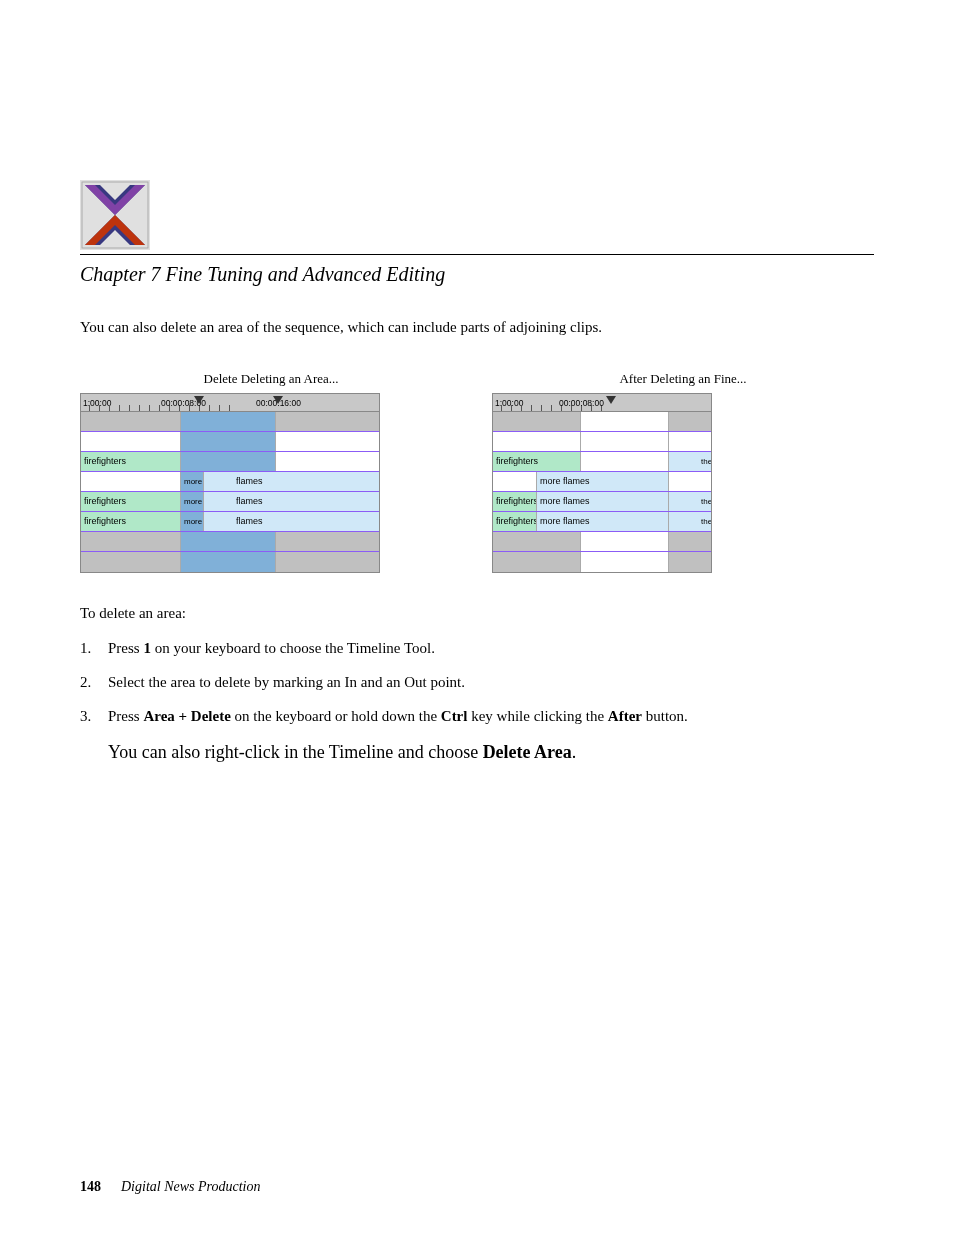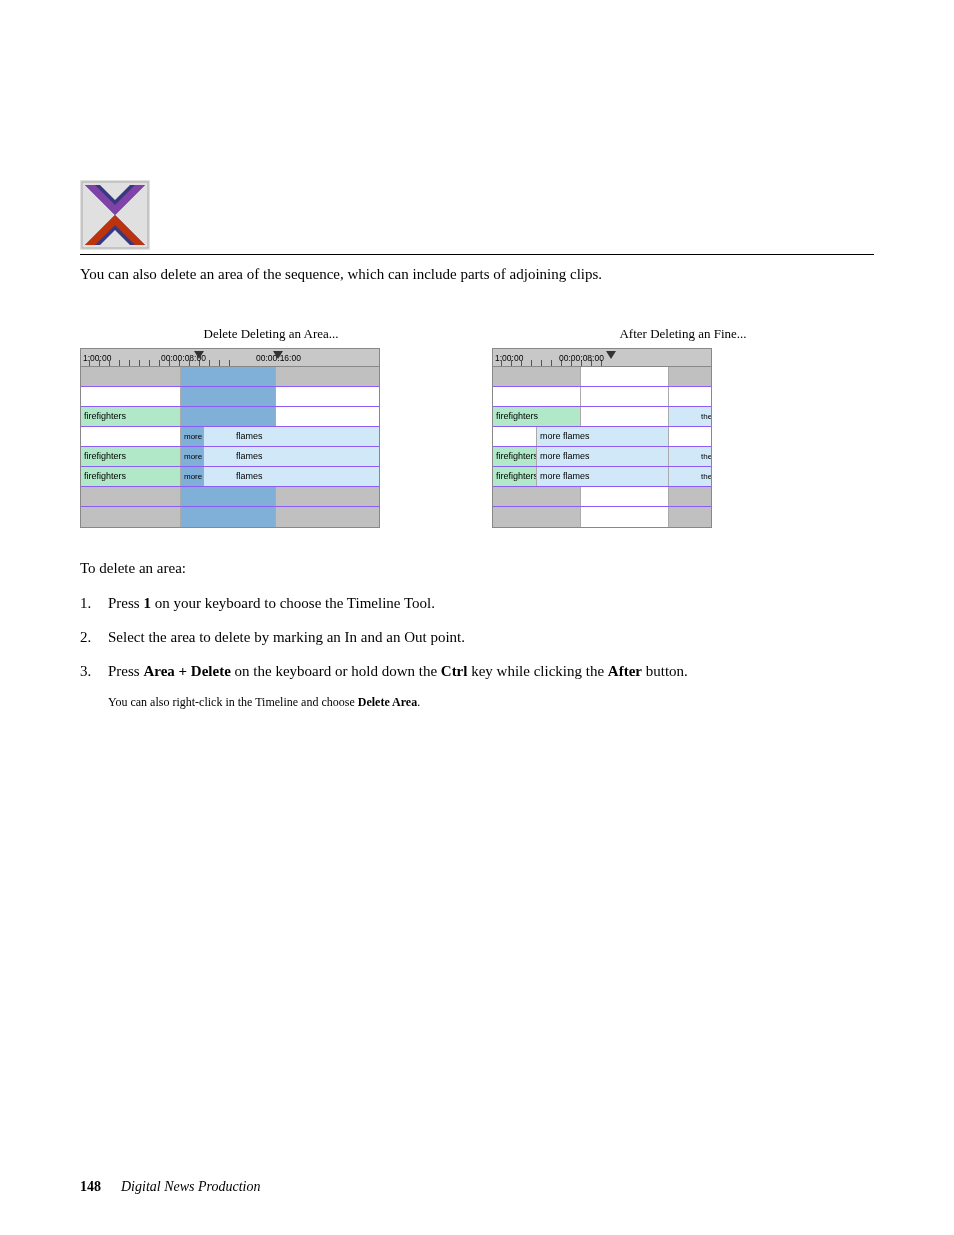--- a/index.html
+++ b/index.html
@@ -38,21 +38,21 @@
     }
 
     
     .content-section {
       padding: 0 80px;
     }
 
     .intro-text {
       font-size: 15px;
       line-height: 1.5;
-      margin-bottom: 40px;
+      margin-bottom: 32px;
     }
 
     
     .diagrams-row {
       display: flex;
       gap: 30px;
       margin-bottom: 32px;
       align-items: flex-start;
     }
 
@@ -141,21 +141,21 @@
 
     .instruction-number {
       min-width: 20px;
     }
 
     .instruction-text {
       flex: 1;
     }
 
     .instruction-sub {
-      font-size: 12px;
+      font-size: 18px;
       line-height: 1.6;
       margin-bottom: 16px;
       padding-left: 28px;
     }
 
     
     .page-footer {
       position: absolute;
       bottom: 40px;
       left: 80px;
@@ -228,20 +228,21 @@
     <svg class="logo-svg" viewBox="0 0 70 70" xmlns="http://www.w3.org/2000/svg">
       <rect width="70" height="70" fill="#e0e0e0"></rect>
 
       <polygon points="5,5 35,35 5,65 20,65 35,50 50,65 65,65 35,35 65,5 50,5 35,20 20,5" fill="#1a1a6e" opacity="0.85"></polygon>
       <polygon points="15,5 35,25 55,5 65,5 35,35 5,5" fill="#8844aa" opacity="0.9"></polygon>
       <polygon points="5,65 35,35 65,65 55,65 35,45 15,65" fill="#cc3300" opacity="0.9"></polygon>
       <rect x="2" y="2" width="66" height="66" fill="none" stroke="#aaa" stroke-width="1"></rect>
     </svg>
 
     <hr class="chapter-divider">
+    <h1 class="chapter-title">Chapter 7    Fine Tuning and Advanced Editing</h1>
     
   </div>
 
   <div class="content-section">
     <p class="intro-text">You can also delete an area of the sequence, which can include parts of adjoining clips.</p>
 
     <div class="diagrams-row">
 
       <div class="diagram-block">
         <div class="diagram-caption">Delete Deleting an Area...</div>

